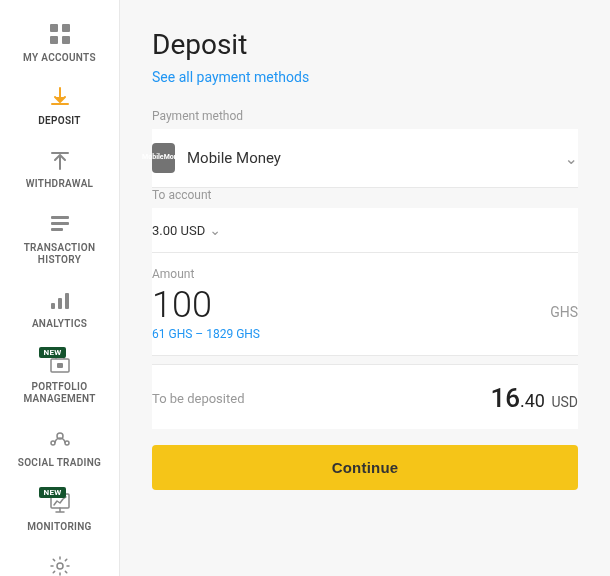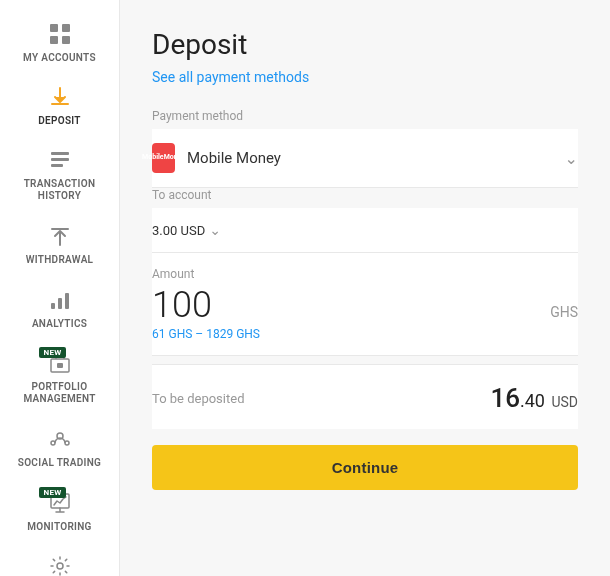--- a/index.html
+++ b/index.html
@@ -105,21 +105,21 @@
       margin-bottom: 0;
     }
     .payment-method-left {
       display: flex;
       align-items: center;
       gap: 12px;
     }
     .mobile-money-icon {
       width: 23px;
       height: 30px;
-      background: #ef4444;
+      background: #737373;
       border-radius: 4px;
       display: flex;
       align-items: center;
       justify-content: center;
       color: #fff;
       font-size: 7px;
       font-weight: 700;
       text-align: center;
       line-height: 1.1;
       padding: 2px;
@@ -285,36 +285,36 @@
         <path d="M11 2v13M6 11l5 5 5-5" stroke="#f5a623" stroke-width="2" stroke-linecap="round" stroke-linejoin="round"></path>
         <path d="M3 18h16" stroke="#f5a623" stroke-width="2" stroke-linecap="round"></path>
       </svg>
     </div>
     <span>DEPOSIT</span>
   </div>
 
   <div class="sidebar-item">
     <div class="icon-wrap">
       <svg width="22" height="22" viewBox="0 0 22 22" fill="none">
+        <path d="M11 20V7M6 11l5-5 5 5" stroke="#888" stroke-width="2" stroke-linecap="round" stroke-linejoin="round"></path>
+        <path d="M3 4h16" stroke="#888" stroke-width="2" stroke-linecap="round"></path>
+      </svg>
+    </div>
+    <span style="line-height:1.2">WITHDRAWAL</span>
+  </div>
+
+  <div class="sidebar-item">
+    <div class="icon-wrap">
+      <svg width="22" height="22" viewBox="0 0 22 22" fill="none">
         <rect x="2" y="3" width="18" height="3" rx="1" fill="#888"></rect>
         <rect x="2" y="9" width="18" height="3" rx="1" fill="#888"></rect>
         <rect x="2" y="15" width="12" height="3" rx="1" fill="#888"></rect>
       </svg>
     </div>
     <span style="line-height:1.2">TRANSACTION HISTORY</span>
-  </div>
-
-  <div class="sidebar-item">
-    <div class="icon-wrap">
-      <svg width="22" height="22" viewBox="0 0 22 22" fill="none">
-        <path d="M11 20V7M6 11l5-5 5 5" stroke="#888" stroke-width="2" stroke-linecap="round" stroke-linejoin="round"></path>
-        <path d="M3 4h16" stroke="#888" stroke-width="2" stroke-linecap="round"></path>
-      </svg>
-    </div>
-    <span style="line-height:1.2">WITHDRAWAL</span>
   </div>
 
   <div class="sidebar-item">
     <div class="icon-wrap">
       <svg width="22" height="22" viewBox="0 0 22 22" fill="none">
         <rect x="2" y="14" width="4" height="6" rx="1" fill="#888"></rect>
         <rect x="9" y="9" width="4" height="11" rx="1" fill="#888"></rect>
         <rect x="16" y="4" width="4" height="16" rx="1" fill="#888"></rect>
       </svg>
     </div>

